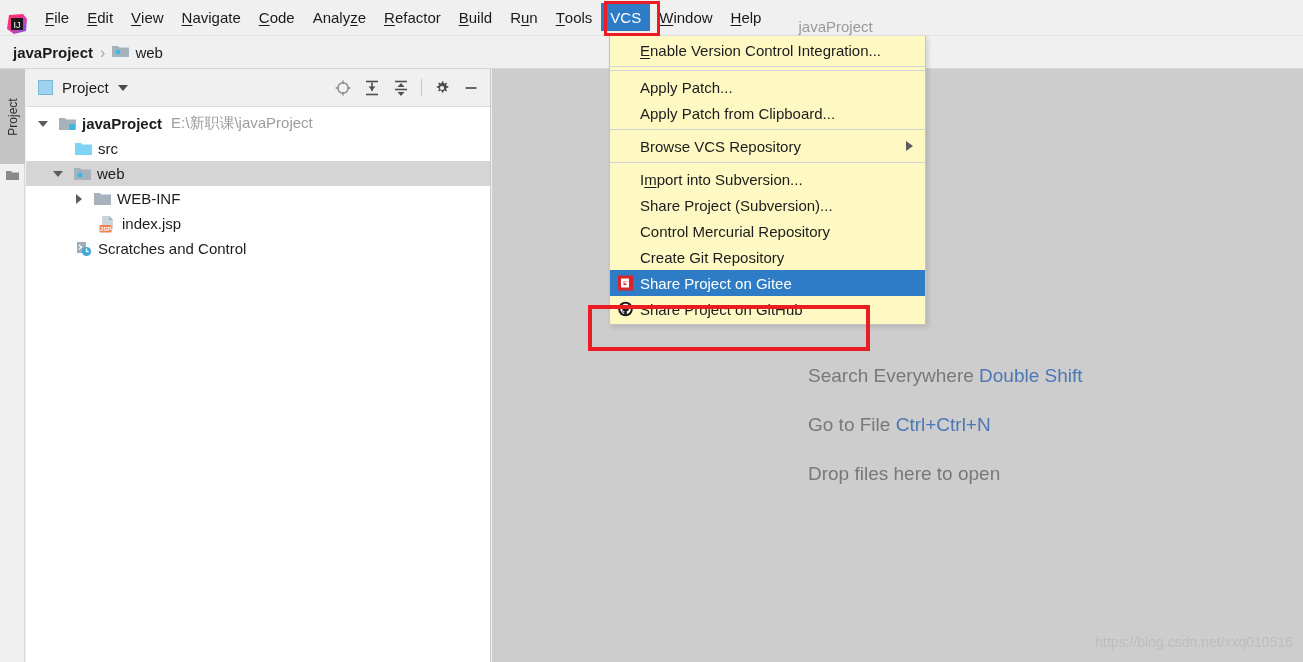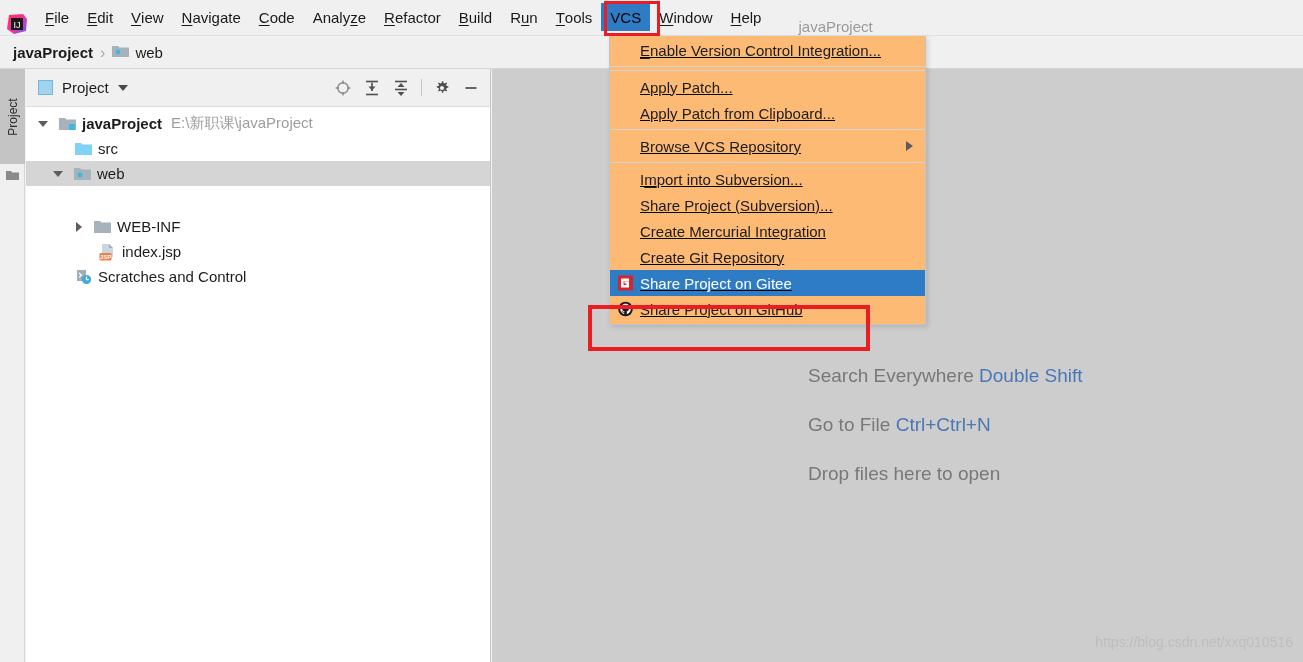--- a/index.html
+++ b/index.html
@@ -27,21 +27,21 @@
   .menu-items { display: flex; align-items: center; height: 36px; }
   .menu-item {
     height: 28px; padding: 0 9px;
     display: flex; align-items: center;
     font-size: 15px; color: #1a1a1a;
     white-space: nowrap;
     cursor: default;
   }
   .menu-item .mn { text-decoration: underline; text-underline-offset: 2px; }
   .menu-item.active {
-    background: #2d7cc5; color: #000000;
+    background: #2d7cc5; color: #ffffff;
   }
   .title-project {
     margin-left: 28px; font-size: 15px; color: #9a9a9a; white-space: nowrap;
   }
 
   
   .anno-vcs {
     position: absolute; left: 604px; top: 1px;
     width: 56px; height: 35px;
     border: 3px solid #ec1c23;
@@ -158,27 +158,26 @@
   .hint .key { color: #4b77b4; }
   .watermark {
     position: absolute; right: 10px; bottom: 12px;
     font-size: 14px; color: #bdbdbd; white-space: nowrap;
   }
 
   
   .dropdown {
     position: absolute; left: 609px; top: 36px;
     width: 317px;
-    background: #fdba74;
+    background: #fef9c3;
     border: 1px solid #c4c4c4;
     border-top: none;
     z-index: 40;
     padding: 1px 0 2px 0;
     box-shadow: 2px 2px 5px rgba(0,0,0,0.13);
-    text-decoration: underline;
   }
   .mrow {
     position: relative;
     height: 26px;
     display: flex; align-items: center;
     padding-left: 30px; padding-right: 12px;
     font-size: 15px; color: #1c1c1c;
     white-space: nowrap;
     cursor: default;
   }
@@ -343,21 +342,21 @@
         <span class="arrow-down"></span>
         <span class="ticon" style="margin-left:11px;">
           <svg width="17" height="15" viewBox="0 0 17 15">
             <path d="M0 2 h6 l1.4 1.6 H17 V14 H0 Z" fill="#a6b3bd"></path>
             <circle cx="6" cy="9" r="2.5" fill="#40b6e0"></circle>
           </svg>
         </span>
         <span class="tlabel">web</span>
       </div>
 
-      <div class="trow" style="padding-left:50px;margin-top:28px;">
+      <div class="trow" style="padding-left:50px;">
         <span class="arrow-right"></span>
         <span class="ticon" style="margin-left:12px;">
           <svg width="17" height="15" viewBox="0 0 17 15">
             <path d="M0 2 h6 l1.4 1.6 H17 V14 H0 Z" fill="#a6b3bd"></path>
           </svg>
         </span>
         <span class="tlabel">WEB-INF</span>
       </div>
 
       <div class="trow" style="padding-left:62px;">
@@ -426,21 +425,21 @@
     </div>
     <div class="msep"></div>
 
     <div class="mrow">
       <span>I<span class="mn">m</span>port into Subversion...</span>
     </div>
     <div class="mrow">
       <span>Share Project (Subversion)...</span>
     </div>
     <div class="mrow">
-      <span>Create Mercurial Integration</span>
+      <span>Control Mercurial Repository</span>
     </div>
     <div class="mrow">
       <span>Create Git Repository</span>
     </div>
     <div class="mrow highlight">
       <span class="micon">
         <svg width="17" height="17" viewBox="0 0 17 17">
           <rect x="1" y="1" width="15" height="15" fill="#d7262b"></rect>
           <path d="M4 4 h8 v2.6 H6.6 v4 H9.4 V9 H7.4 V6.8 H12 V13 H4 Z" fill="#ffffff"></path>
         </svg>

